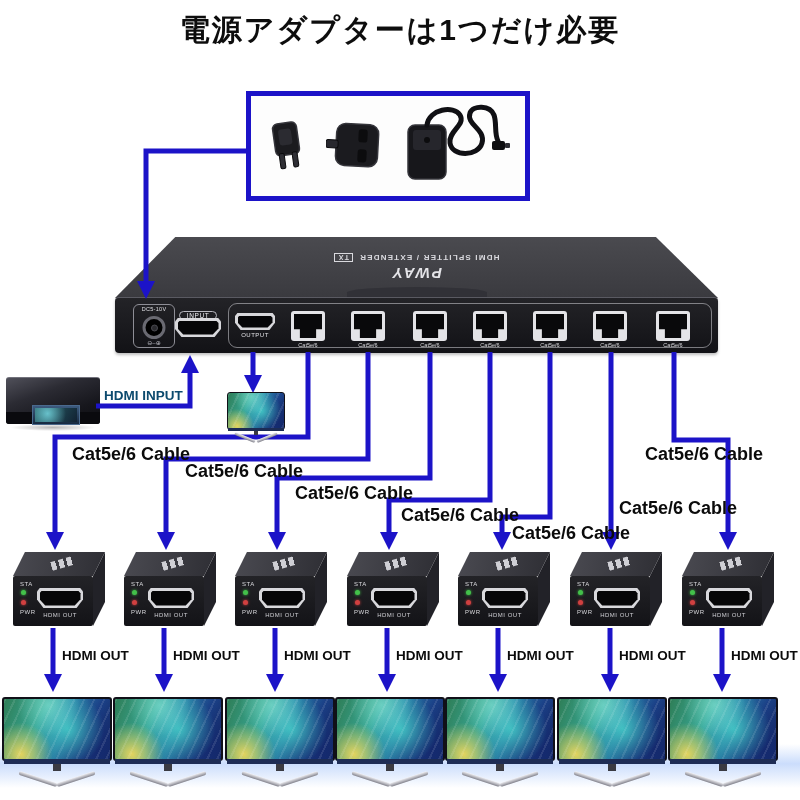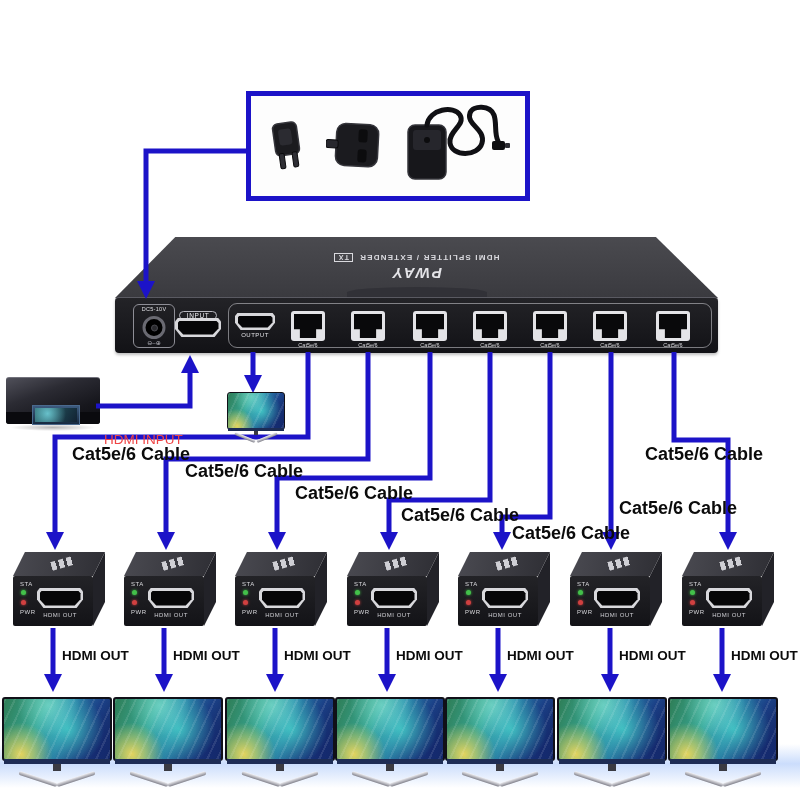--- a/index.html
+++ b/index.html
@@ -69,21 +69,21 @@
   .player-strip{position:absolute;left:0;bottom:0;width:100%;height:12px;background:#0a0a0e;border-radius:0 0 3px 3px;}
   .tray{position:absolute;left:26px;top:27px;width:46px;height:18px;border:1px solid #4a6a8e;
         background:linear-gradient(180deg,#3c5a7e 0%,#16293f 100%);}
   .tray i{position:absolute;inset:2px;background:
         radial-gradient(circle at 30% 40%,rgba(120,220,230,.8),rgba(120,220,230,0) 60%),
         linear-gradient(120deg,#2e6a70,#123);}
   .pshadow{position:absolute;left:10px;top:424px;width:86px;height:7px;
            background:radial-gradient(closest-side,rgba(0,0,0,.28),rgba(0,0,0,0));}
 
   
-  .lbl{position:absolute;font-size:13.5px;font-weight:400;color:#ef4444;white-space:nowrap;margin-top:44px;}
+  .lbl{position:absolute;font-size:13.5px;font-weight:700;color:#0c4a6e;white-space:nowrap;}
   .cat-row .cat-lbl{position:absolute;font-size:18px;font-weight:700;color:#0b0b0b;white-space:nowrap;}
   .cat-row .cat-lbl:nth-child(1){left:72px;top:444px}
   .cat-row .cat-lbl:nth-child(2){left:185px;top:461px}
   .cat-row .cat-lbl:nth-child(3){left:295px;top:483px}
   .cat-row .cat-lbl:nth-child(4){left:401px;top:505px}
   .cat-row .cat-lbl:nth-child(5){left:512px;top:523px}
   .cat-row .cat-lbl:nth-child(6){left:619px;top:498px}
   .cat-row .cat-lbl:nth-child(7){left:645px;top:444px}
   .out-row{position:absolute;left:0;top:648px;width:800px;height:16px;}
   .out-row .out-lbl{position:absolute;top:0;font-size:13.5px;font-weight:700;color:#0b0b0b;white-space:nowrap;}
@@ -164,20 +164,21 @@
   .smon .neck{left:27px;top:39px;width:4px;height:4px;}
   .smon .leg{top:44px;width:22px;height:3px;}
   .smon .leg.l{left:7px;transform:rotate(22deg);}
   .smon .leg.r{left:29px;transform:rotate(-22deg);}
 </style>
 </head>
 <body>
 
 <div class="stage">
 
+  <div class="title">電源アダプターは1つだけ必要</div>
 
   <div class="pbox">
     <svg width="44" height="58" viewBox="0 0 44 58">
       <g transform="rotate(-8 22 29)">
         <rect x="11" y="6" width="24" height="32" rx="5" fill="#1b1b1f" stroke="#35353b" stroke-width="1.5"></rect>
         <rect x="16" y="12" width="13" height="16" rx="3" fill="#2b2b31"></rect>
         <rect x="14" y="36" width="5" height="15" rx="1.5" fill="#2e2e34" stroke="#0a0a0c"></rect>
         <rect x="27" y="36" width="5" height="15" rx="1.5" fill="#2e2e34" stroke="#0a0a0c"></rect>
       </g>
     </svg>

